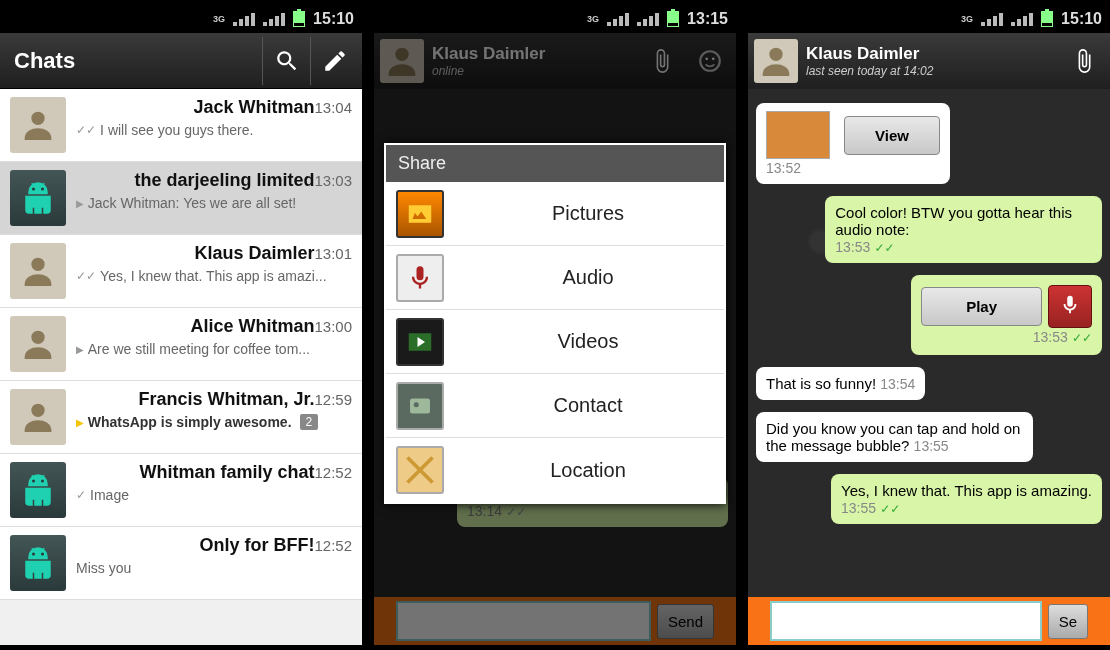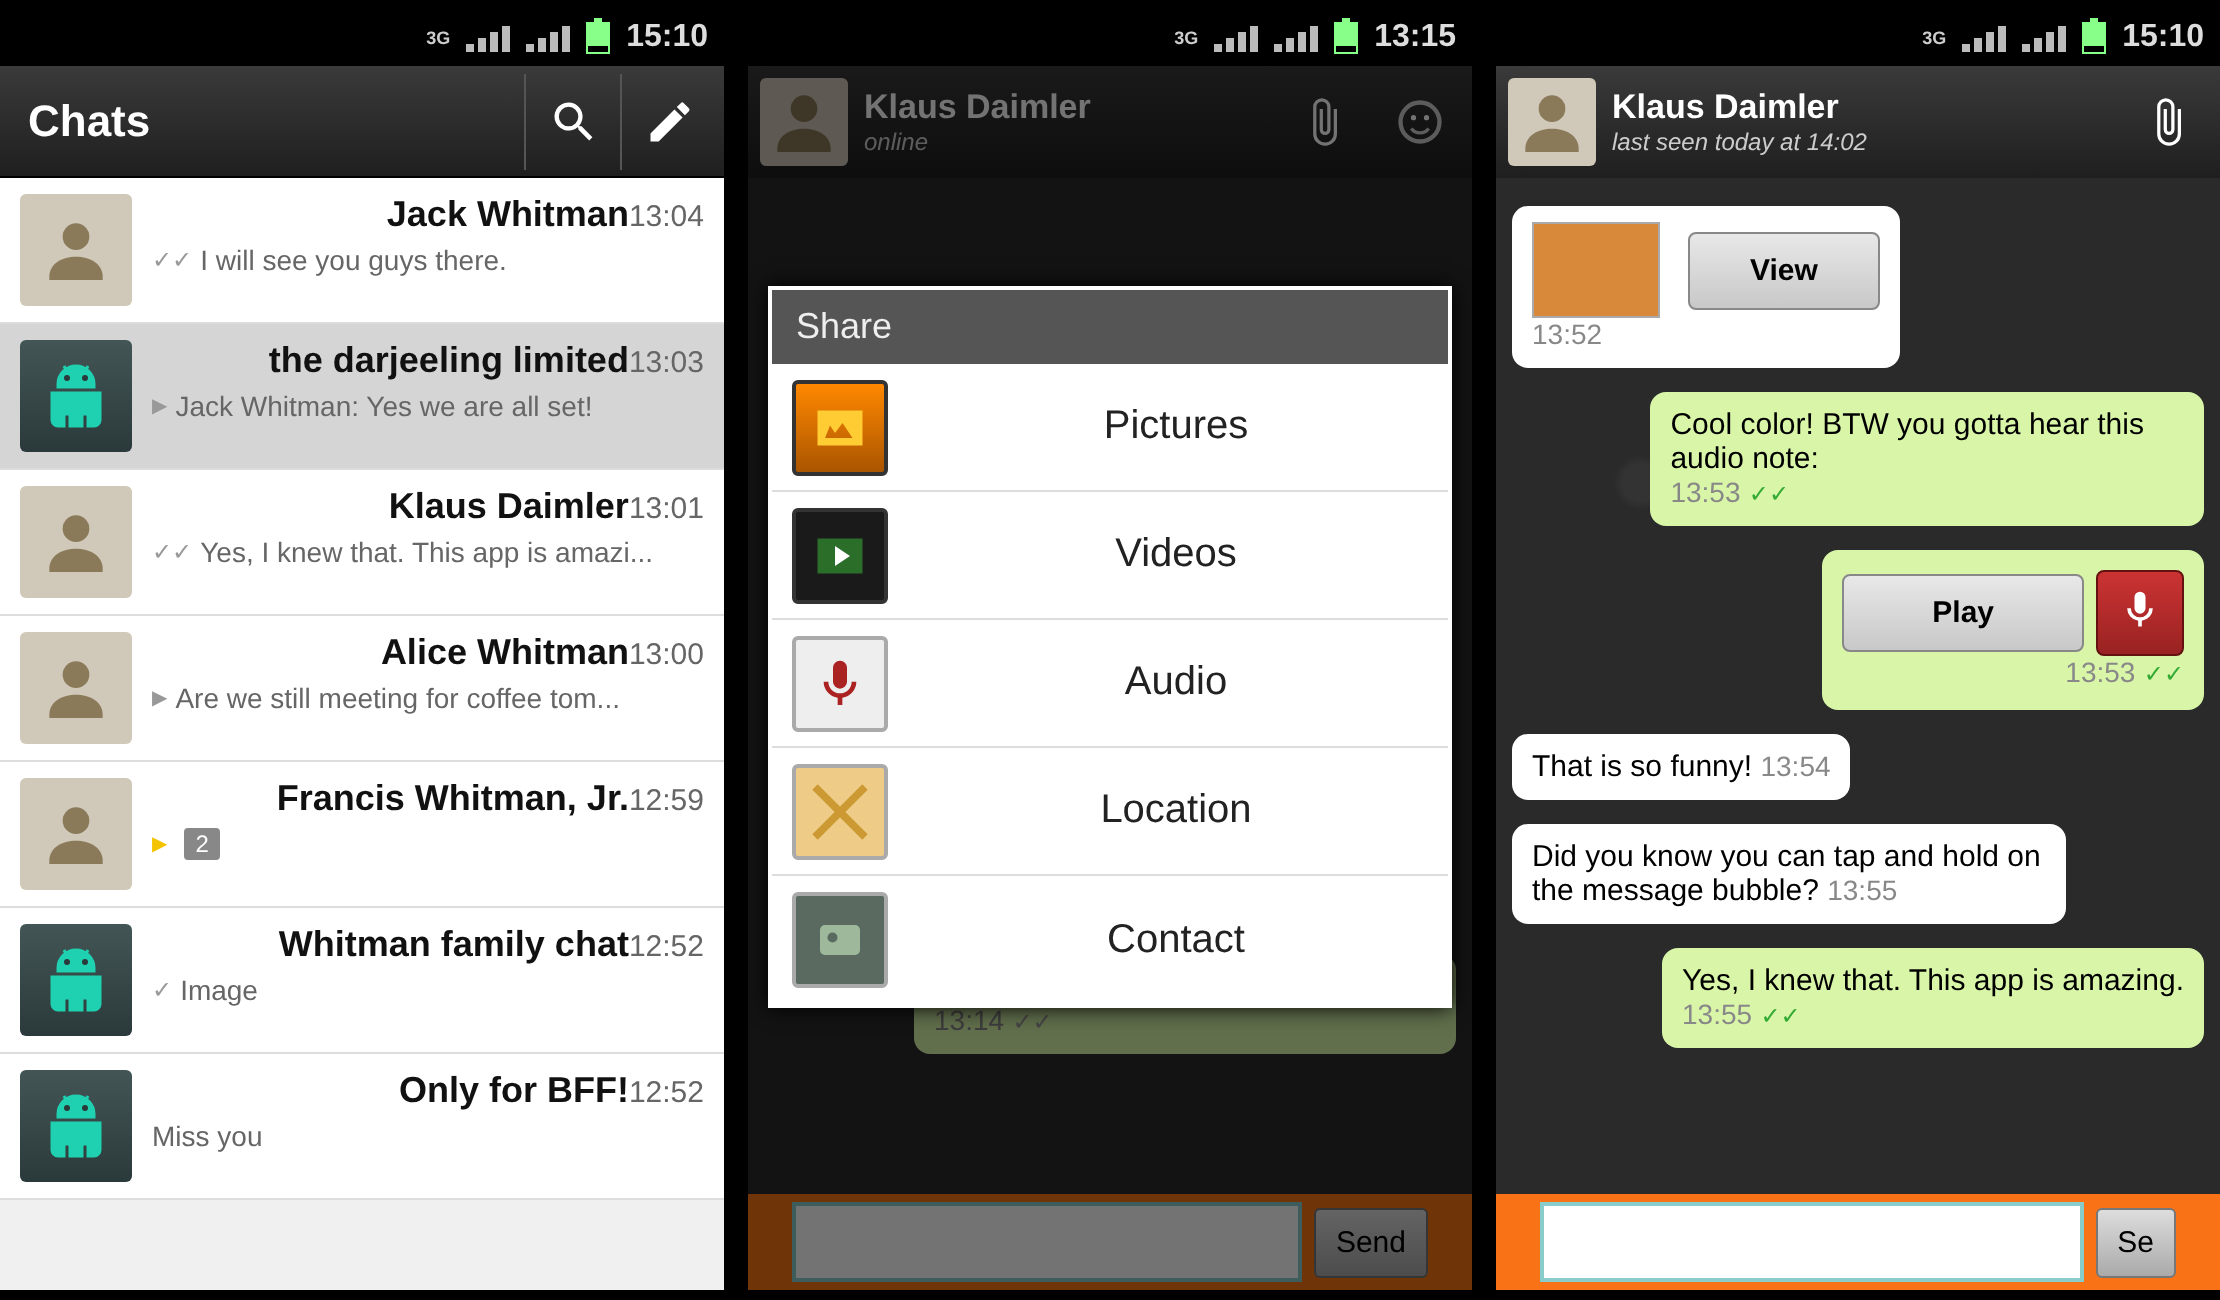--- a/index.html
+++ b/index.html
@@ -197,20 +197,21 @@
             <path d="M4 20c0-4 4-6 8-6s8 2 8 6v1H4z"></path>
           </svg>
         </div>
         <div class="rowbody">
           <div class="rowtop">
             <span class="name">Francis Whitman, Jr.</span>
             <span class="time">12:59</span>
           </div>
           <div class="rowmsg">
             <span class="arrow y">▶</span> 
+            <span style="font-weight:bold;color:#333">WhatsApp is simply awesome.</span>
             <span class="badge">2</span>
           </div>
         </div>
       </div>
       <div class="row">
         <div class="avatar droid">
           <svg viewBox="0 0 24 24">
             <path d="M6 8a6 6 0 0112 0v1H6V8zm-2 3h16v9a2 2 0 01-2 2h-2v-4h-2v4h-4v-4H8v4H6a2 2 0 01-2-2v-9zm5-7l-1-2m7 2l1-2" stroke="#1fd1b0" stroke-width="1"></path>
             <circle cx="9" cy="6" r="1" fill="#2a3a3a"></circle>
             <circle cx="15" cy="6" r="1" fill="#2a3a3a"></circle>
@@ -308,54 +309,54 @@
     <div id="sharelist">
         <div class="share-row">
           <div class="share-icon pic">
             <svg width="30" height="30" viewBox="0 0 24 24">
               <path fill="#ffcc33" d="M21 19V5H3v14h18zM8 11l2 3 3-4 4 6H6l2-5z"></path>
             </svg>
           </div>
           <div class="share-label">Pictures</div>
         </div>
         <div class="share-row">
+          <div class="share-icon aud">
+            <svg width="28" height="28" viewBox="0 0 24 24" fill="#a22">
+              <path d="M12 14a3 3 0 003-3V5a3 3 0 00-6 0v6a3 3 0 003 3zm5-3a5 5 0 01-10 0H5a7 7 0 006 6.9V21h2v-3.1A7 7 0 0019 11h-2z"></path>
+            </svg>
+          </div>
+          <div class="share-label">Audio</div>
+        </div>
+        <div class="share-row">
           <div class="share-icon vid">
             <svg width="30" height="30" viewBox="0 0 24 24">
               <rect x="3" y="5" width="18" height="14" fill="#2a6e2a"></rect>
               <path fill="#fff" d="M10 8l6 4-6 4z"></path>
             </svg>
           </div>
           <div class="share-label">Videos</div>
         </div>
         <div class="share-row">
-          <div class="share-icon aud">
-            <svg width="28" height="28" viewBox="0 0 24 24" fill="#a22">
-              <path d="M12 14a3 3 0 003-3V5a3 3 0 00-6 0v6a3 3 0 003 3zm5-3a5 5 0 01-10 0H5a7 7 0 006 6.9V21h2v-3.1A7 7 0 0019 11h-2z"></path>
+          <div class="share-icon con">
+            <svg width="30" height="30" viewBox="0 0 24 24" fill="#9db89a">
+              <rect x="4" y="6" width="16" height="12" rx="2"></rect>
+              <circle cx="9" cy="11" r="2" fill="#5a6a60"></circle>
             </svg>
           </div>
-          <div class="share-label">Audio</div>
+          <div class="share-label">Contact</div>
         </div>
         <div class="share-row">
           <div class="share-icon loc">
             <svg width="30" height="30" viewBox="0 0 24 24">
               <rect x="2" y="2" width="20" height="20" fill="#eecc88"></rect>
               <path d="M2 2L22 22M2 22L22 2" stroke="#c93" stroke-width="3"></path>
             </svg>
           </div>
           <div class="share-label">Location</div>
         </div>
-        <div class="share-row">
-          <div class="share-icon con">
-            <svg width="30" height="30" viewBox="0 0 24 24" fill="#9db89a">
-              <rect x="4" y="6" width="16" height="12" rx="2"></rect>
-              <circle cx="9" cy="11" r="2" fill="#5a6a60"></circle>
-            </svg>
-          </div>
-          <div class="share-label">Contact</div>
-        </div>
       </div>
   </div>
 </div>
 
 <div class="phone">
   <div class="statusbar">
     <span class="g3">3G</span>
     <div class="sig">
         <span class="s1"></span>
         <span class="s2"></span>

